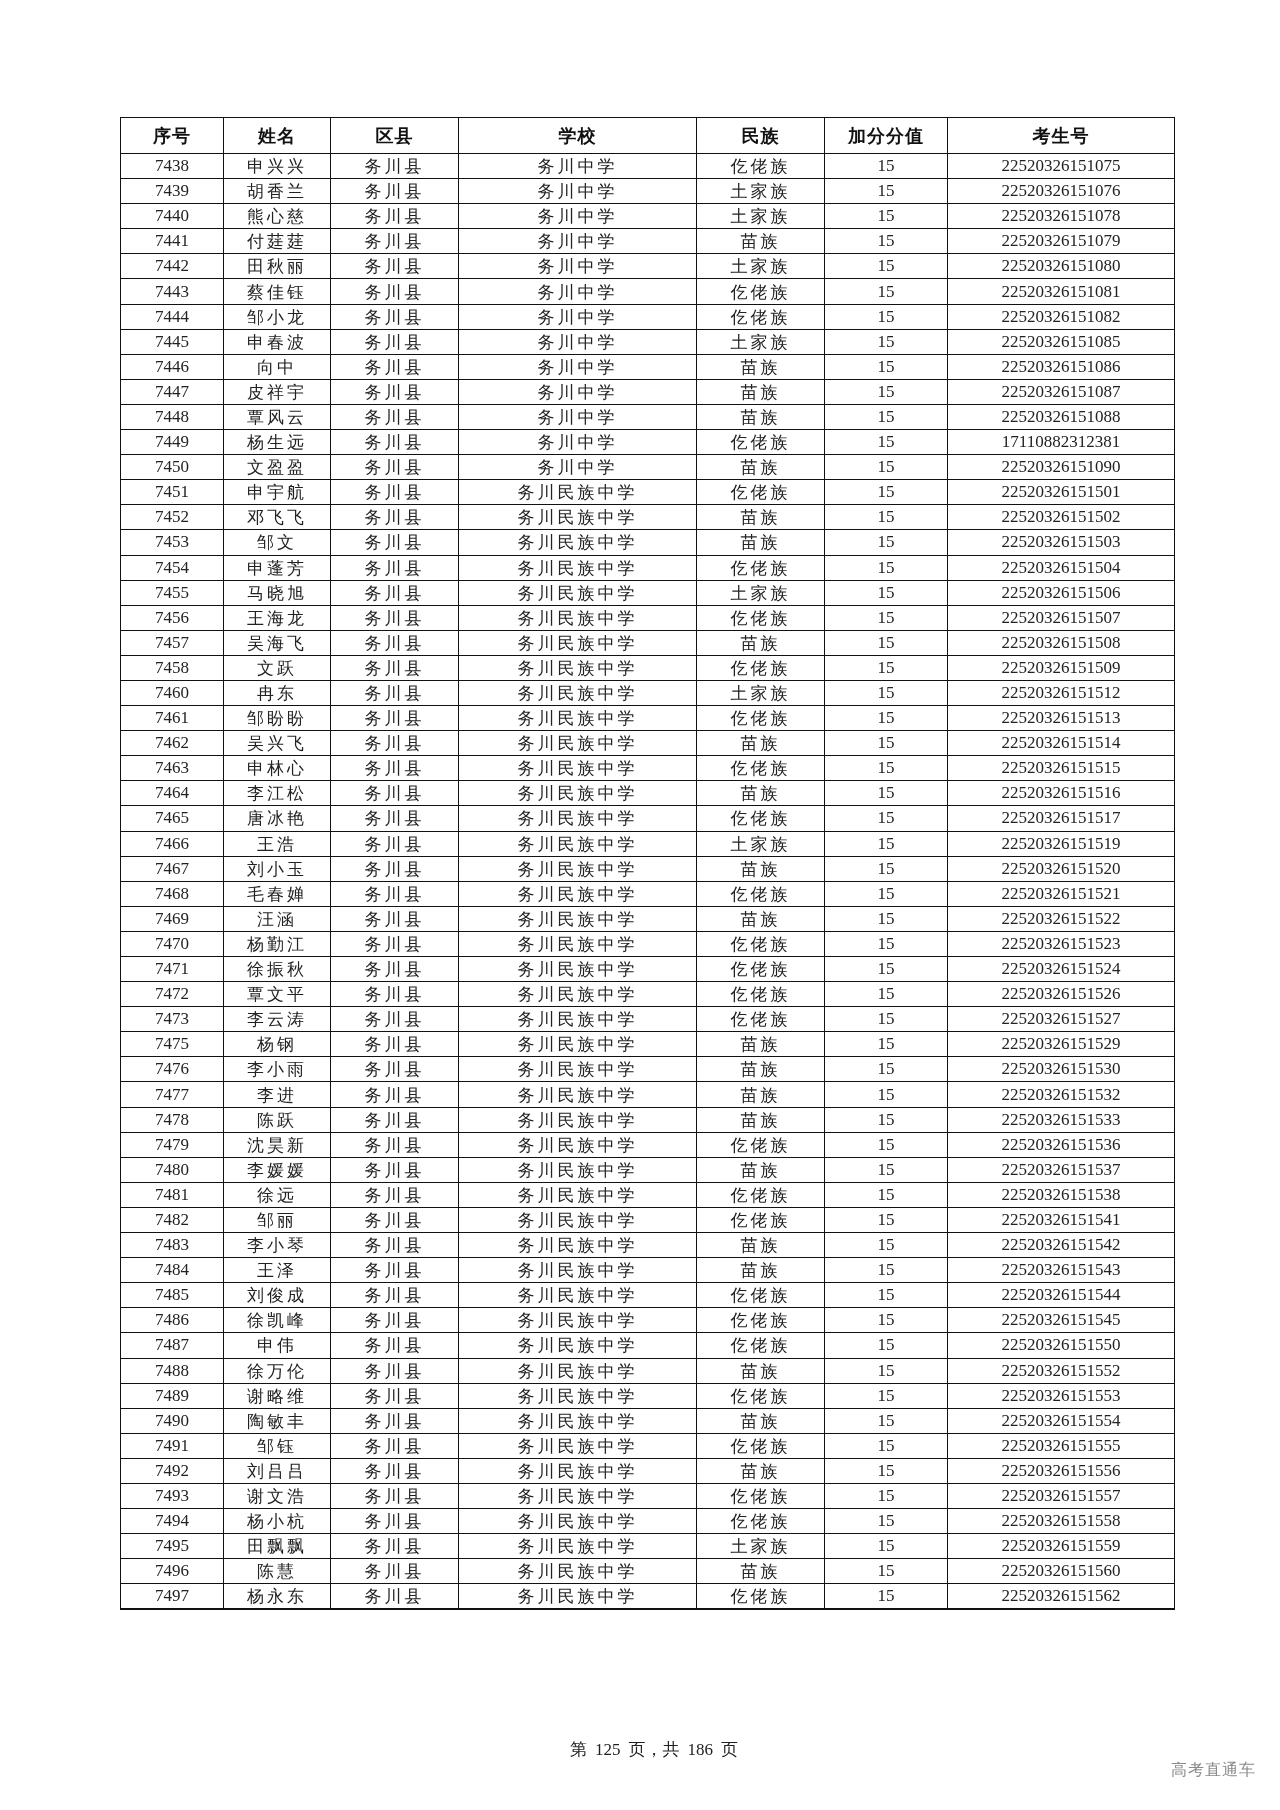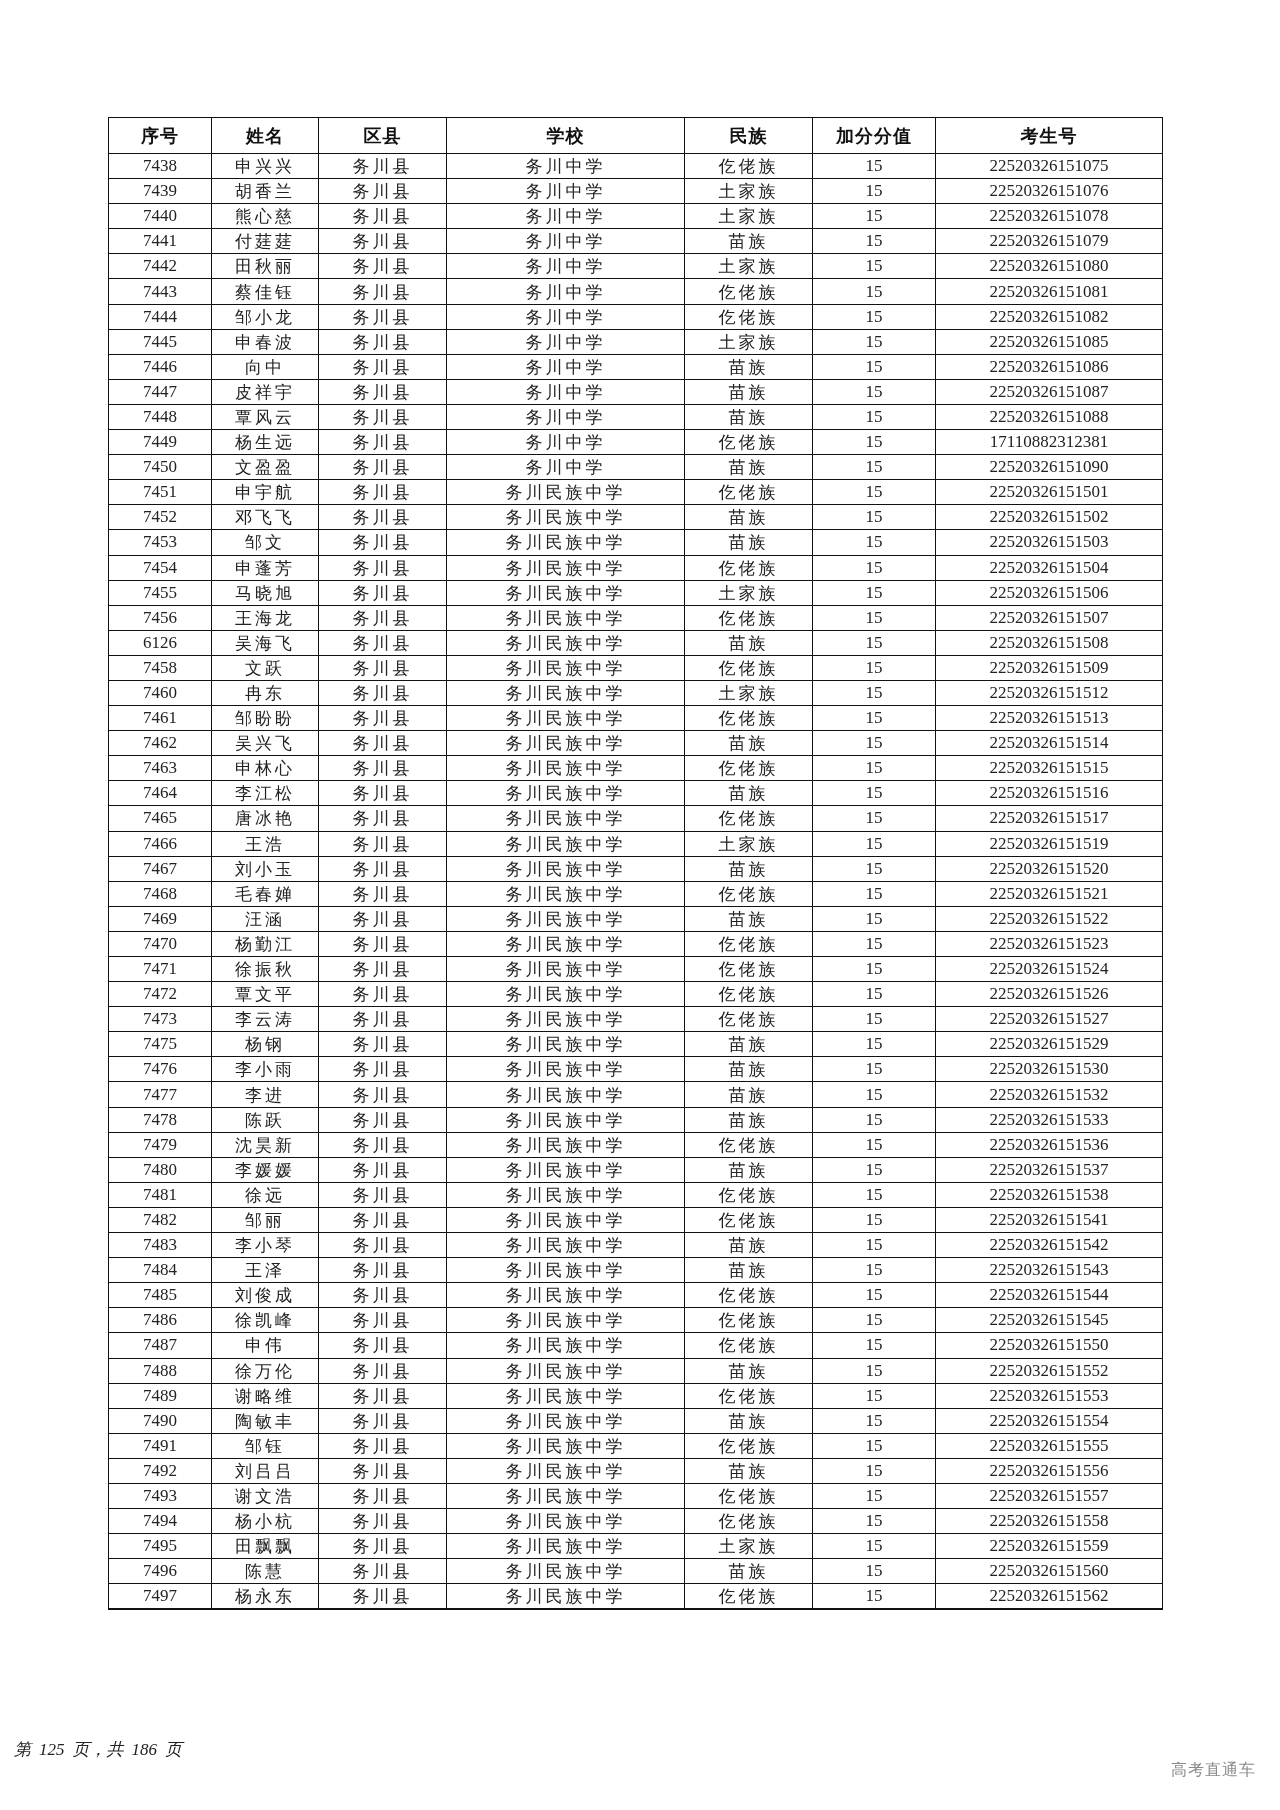--- a/index.html
+++ b/index.html
@@ -1,29 +1,29 @@
 <!DOCTYPE html>
 <html><head>
   <meta charset="utf-8">
   <style>
     html, body { margin: 0; padding: 0; background: #ffffff; }
     body { width: 1280px; height: 1810px; position: relative; overflow: hidden;
            font-family: "Liberation Serif", "DejaVu Serif", serif; color: #1a1a1a; }
     .page { position: absolute; left: 0; top: 0; width: 1280px; height: 1810px; background: #fff; }
-    table.roster { position: absolute; left: 108px; top: 117px; border-collapse: collapse;
+    table.roster { position: absolute; left: 120px; top: 117px; border-collapse: collapse;
                    table-layout: fixed; width: 1054px; }
     table.roster th, table.roster td { border: 1.6px solid #111; text-align: center;
                    padding: 0; overflow: hidden; white-space: nowrap; }
     table.roster th { height: 35px; font-family: "DejaVu Sans", sans-serif; font-weight: bold;
                       font-size: 18px; color: #111; letter-spacing: 1px; }
     table.roster td { height: 24.1px; font-size: 17px; line-height: 24px; color: #222; }
     td.cjk { font-family: "DejaVu Sans", sans-serif; font-size: 16px; color: #333; letter-spacing: 3px; }
     table.roster tr.outer-bottom td { border-bottom-width: 2px; }
-    .footer { position: absolute; left: 0; width: 1280px; top: 1738px; text-align: left;
-              font-size: 17px; color: #222; padding-left: 10px; box-sizing: border-box; font-style: italic; }
+    .footer { position: absolute; left: 0; width: 1280px; top: 1738px; text-align: center;
+              font-size: 17px; color: #222; padding-left: 28px; box-sizing: border-box; }
     .footer span { margin: 0 4px; }
     .watermark { position: absolute; right: 24px; top: 1760px; font-family: "DejaVu Sans", sans-serif;
                  font-size: 16px; color: #8a8a8a; letter-spacing: 1px; }
   </style>
 </head>
 <body>
 
 <div class="page">
   <table class="roster">
     <colgroup>
@@ -212,21 +212,21 @@
         <tr>
           <td>7456</td>
           <td class="cjk">王海龙</td>
           <td class="cjk">务川县</td>
           <td class="cjk">务川民族中学</td>
           <td class="cjk">仡佬族</td>
           <td>15</td>
           <td>22520326151507</td>
         </tr>
         <tr>
-          <td>6126</td>
+          <td>7457</td>
           <td class="cjk">吴海飞</td>
           <td class="cjk">务川县</td>
           <td class="cjk">务川民族中学</td>
           <td class="cjk">苗族</td>
           <td>15</td>
           <td>22520326151508</td>
         </tr>
         <tr>
           <td>7458</td>
           <td class="cjk">文跃</td>

